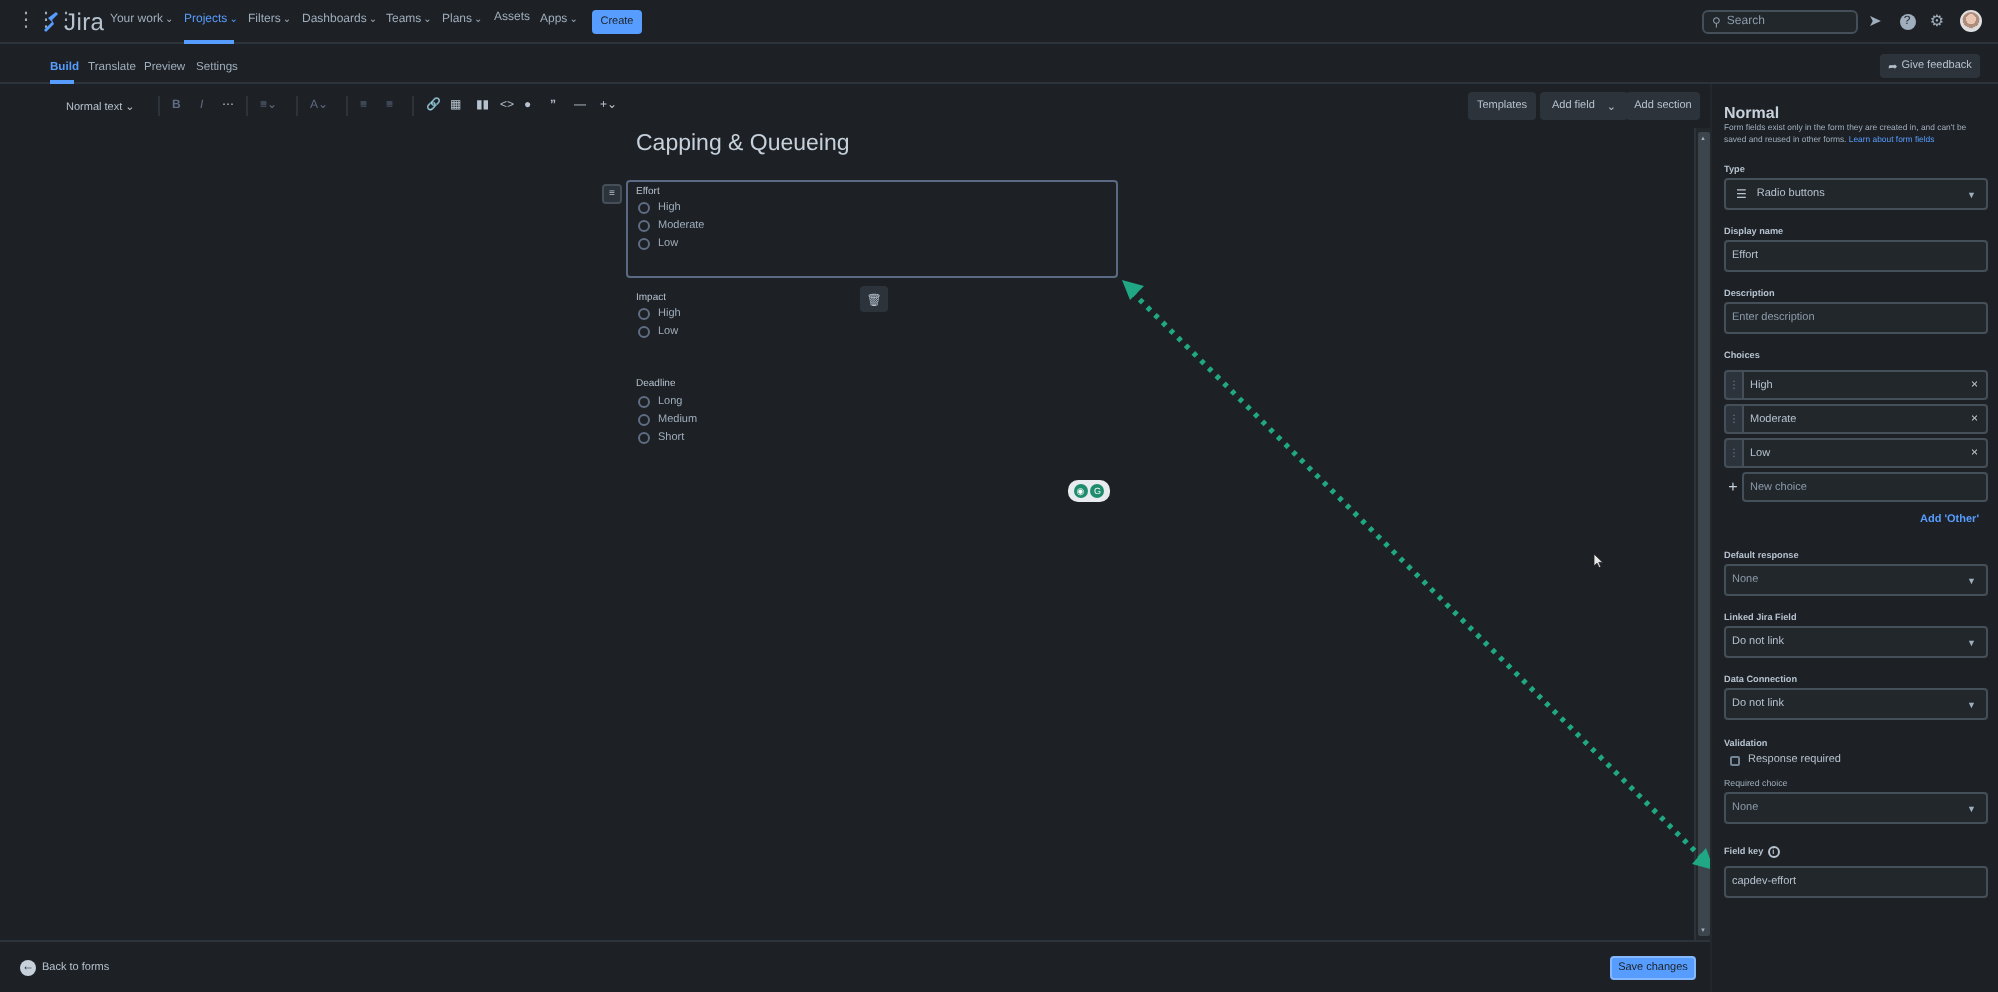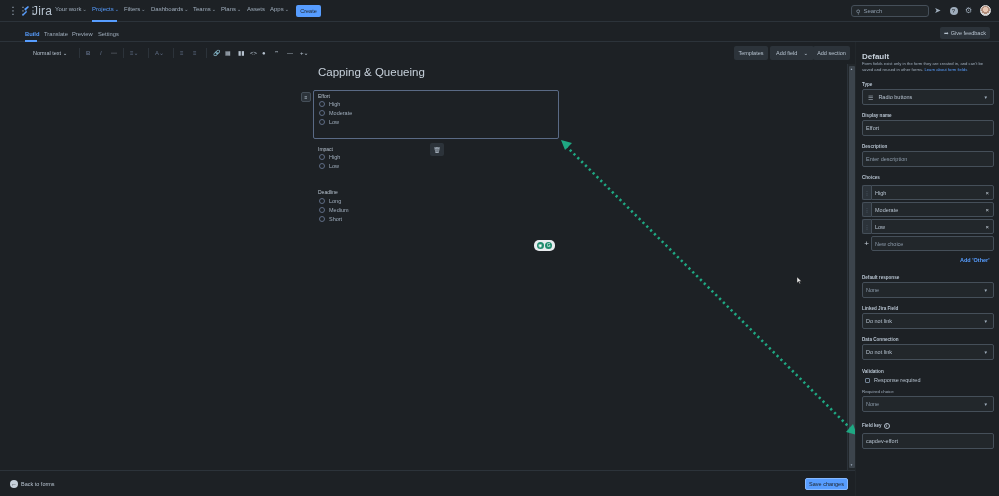--- a/index.html
+++ b/index.html
@@ -226,21 +226,21 @@
 
 <div class="footer">
   <div class="back">
     <span class="circ">←</span>
     <span>Back to forms</span>
   </div>
   <div class="save-btn">Save changes</div>
 </div>
 
 <div class="panel">
-  <div class="p-title">Default</div>
+  <div class="p-title">Normal</div>
   <div class="p-desc"><span>Form fields exist only in the form they are created in, and can't be saved and reused in other forms.</span> <a>Learn about form fields</a></div>
 
   <div class="p-label" style="top:40px">Type</div>
   <div class="p-input" style="top:47px">
     <span class="typeicon">☰</span>
     <span>Radio buttons</span>
     <span class="caret">▼</span>
   </div>
 
   <div class="p-label" style="top:71px">Display name</div>

